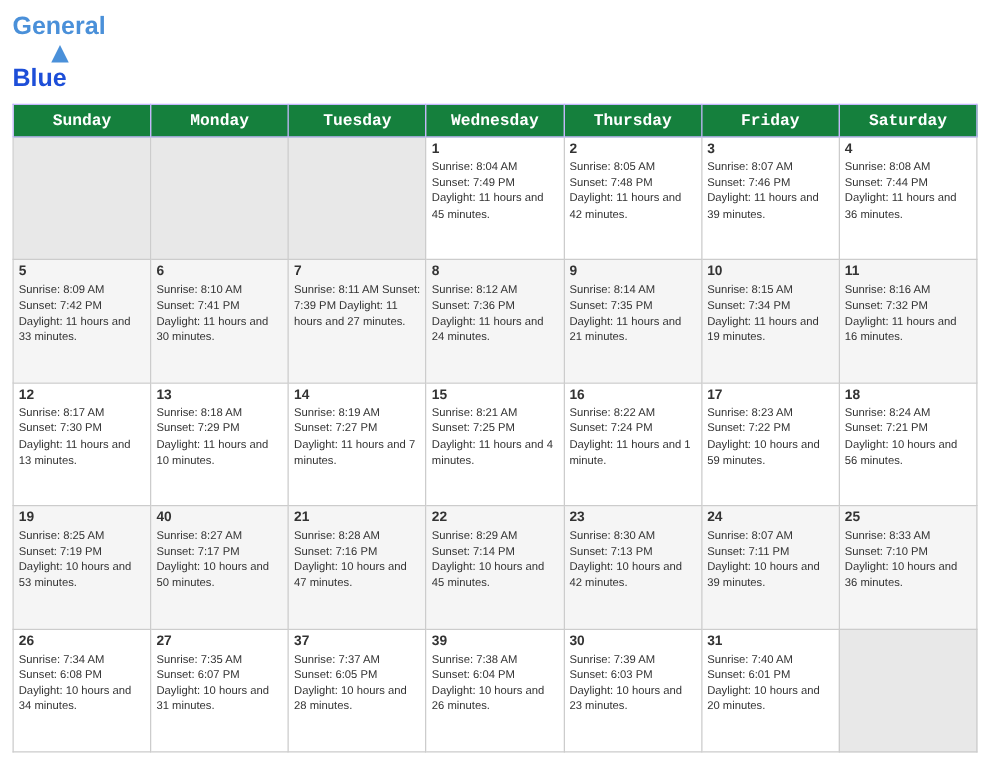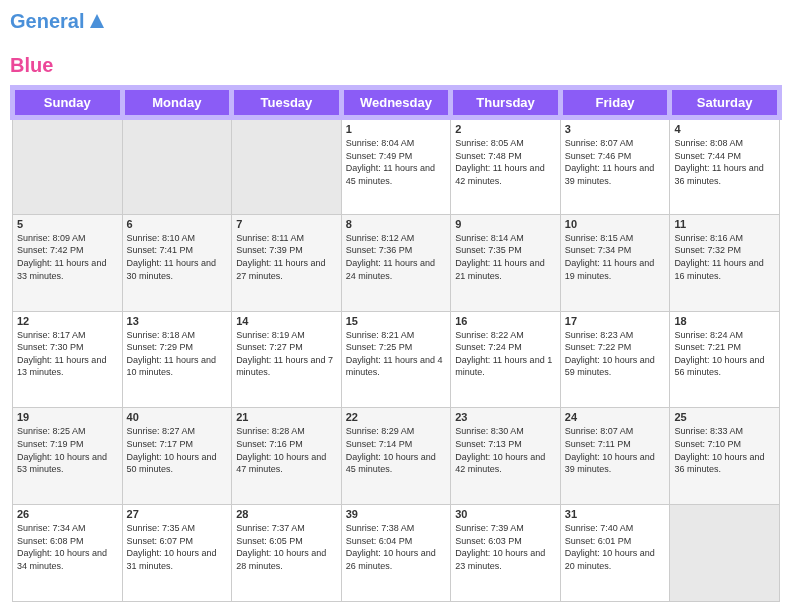--- a/index.html
+++ b/index.html
@@ -49,27 +49,28 @@
       color: #555;
     }
     .calendar {
       flex: 1;
       border: 1px solid #ccc;
       border-collapse: collapse;
       width: 100%;
       table-layout: fixed;
     }
     .calendar th {
-      background: #8b5cf6;
+      background: #15803d;
       color: #fff;
       text-align: center;
       padding: 5px 2px;
       font-size: 13px;
       font-weight: bold;
-      border: 5px solid #c4b5fd;
+      border: 1px solid #c4b5fd;
+      font-family: Liberation Mono, monospace;
     }
     .calendar td {
       border: 1px solid #ccc;
       vertical-align: top;
       padding: 3px 4px;
       font-size: 9.5px;
       color: #333;
       height: 88px;
       background: #fff;
     }
@@ -91,30 +92,30 @@
       background: #e8e8e8 !important;
     }
   </style>
 </head>
 <body>
 
 <div class="page">
   <div class="header">
     <div class="logo">
       <div>
-        <div style="display:flex;">
+        <div style="display:flex;align-items:center;flex-direction:column;">
           <span class="logo-text">
             <span>General</span>
           </span>
           <svg width="22" height="22" viewBox="0 0 22 22" style="margin-left:2px;margin-bottom:2px;">
             <polygon points="4,18 11,4 18,18" fill="#4a90d9"></polygon>
           </svg>
         </div>
         <div style="display:flex;align-items:center;margin-top:-4px;">
-          <span style="color:#ec4899;font-size:20px;font-weight:bold;margin-top:24px;">Blue</span>
+          <span style="color:#1d4ed8;font-size:20px;font-weight:bold;">Blue</span>
         </div>
       </div>
     </div>
     <div class="title-block">
       <div class="month-title"></div>
       <div class="location"></div>
     </div>
   </div>
 
   <table class="calendar">
@@ -325,21 +326,21 @@
 and 34 minutes.</div>
           </td>
           <td>
             <div class="day-num">27</div>
             <div class="day-info">Sunrise: 7:35 AM
 Sunset: 6:07 PM
 Daylight: 10 hours
 and 31 minutes.</div>
           </td>
           <td>
-            <div class="day-num">28</div>
+            <div class="day-num">37</div>
             <div class="day-info">Sunrise: 7:37 AM
 Sunset: 6:05 PM
 Daylight: 10 hours
 and 28 minutes.</div>
           </td>
           <td>
             <div class="day-num">39</div>
             <div class="day-info">Sunrise: 7:38 AM
 Sunset: 6:04 PM
 Daylight: 10 hours

